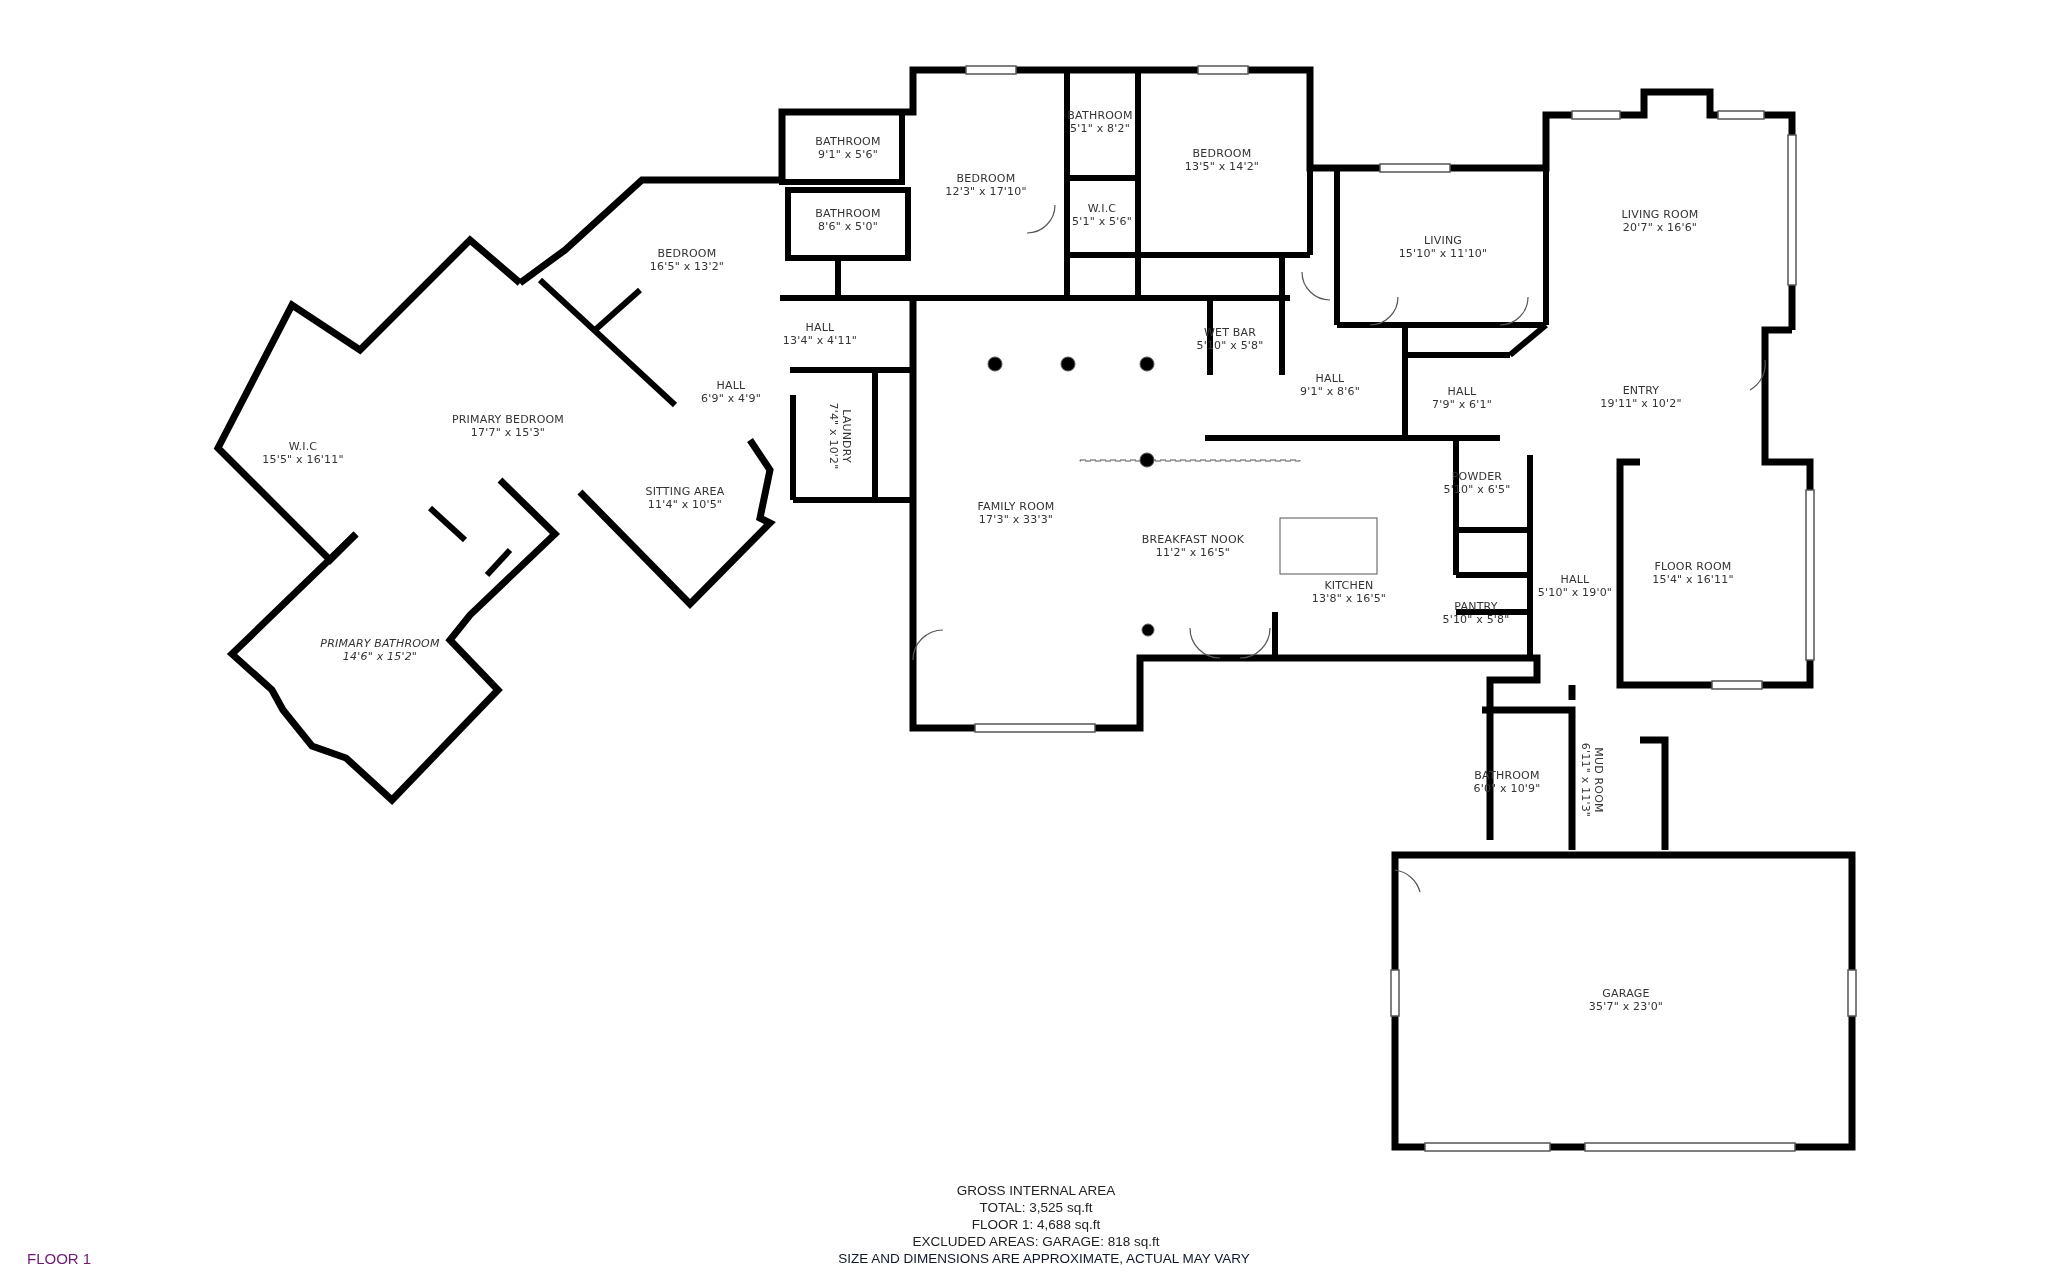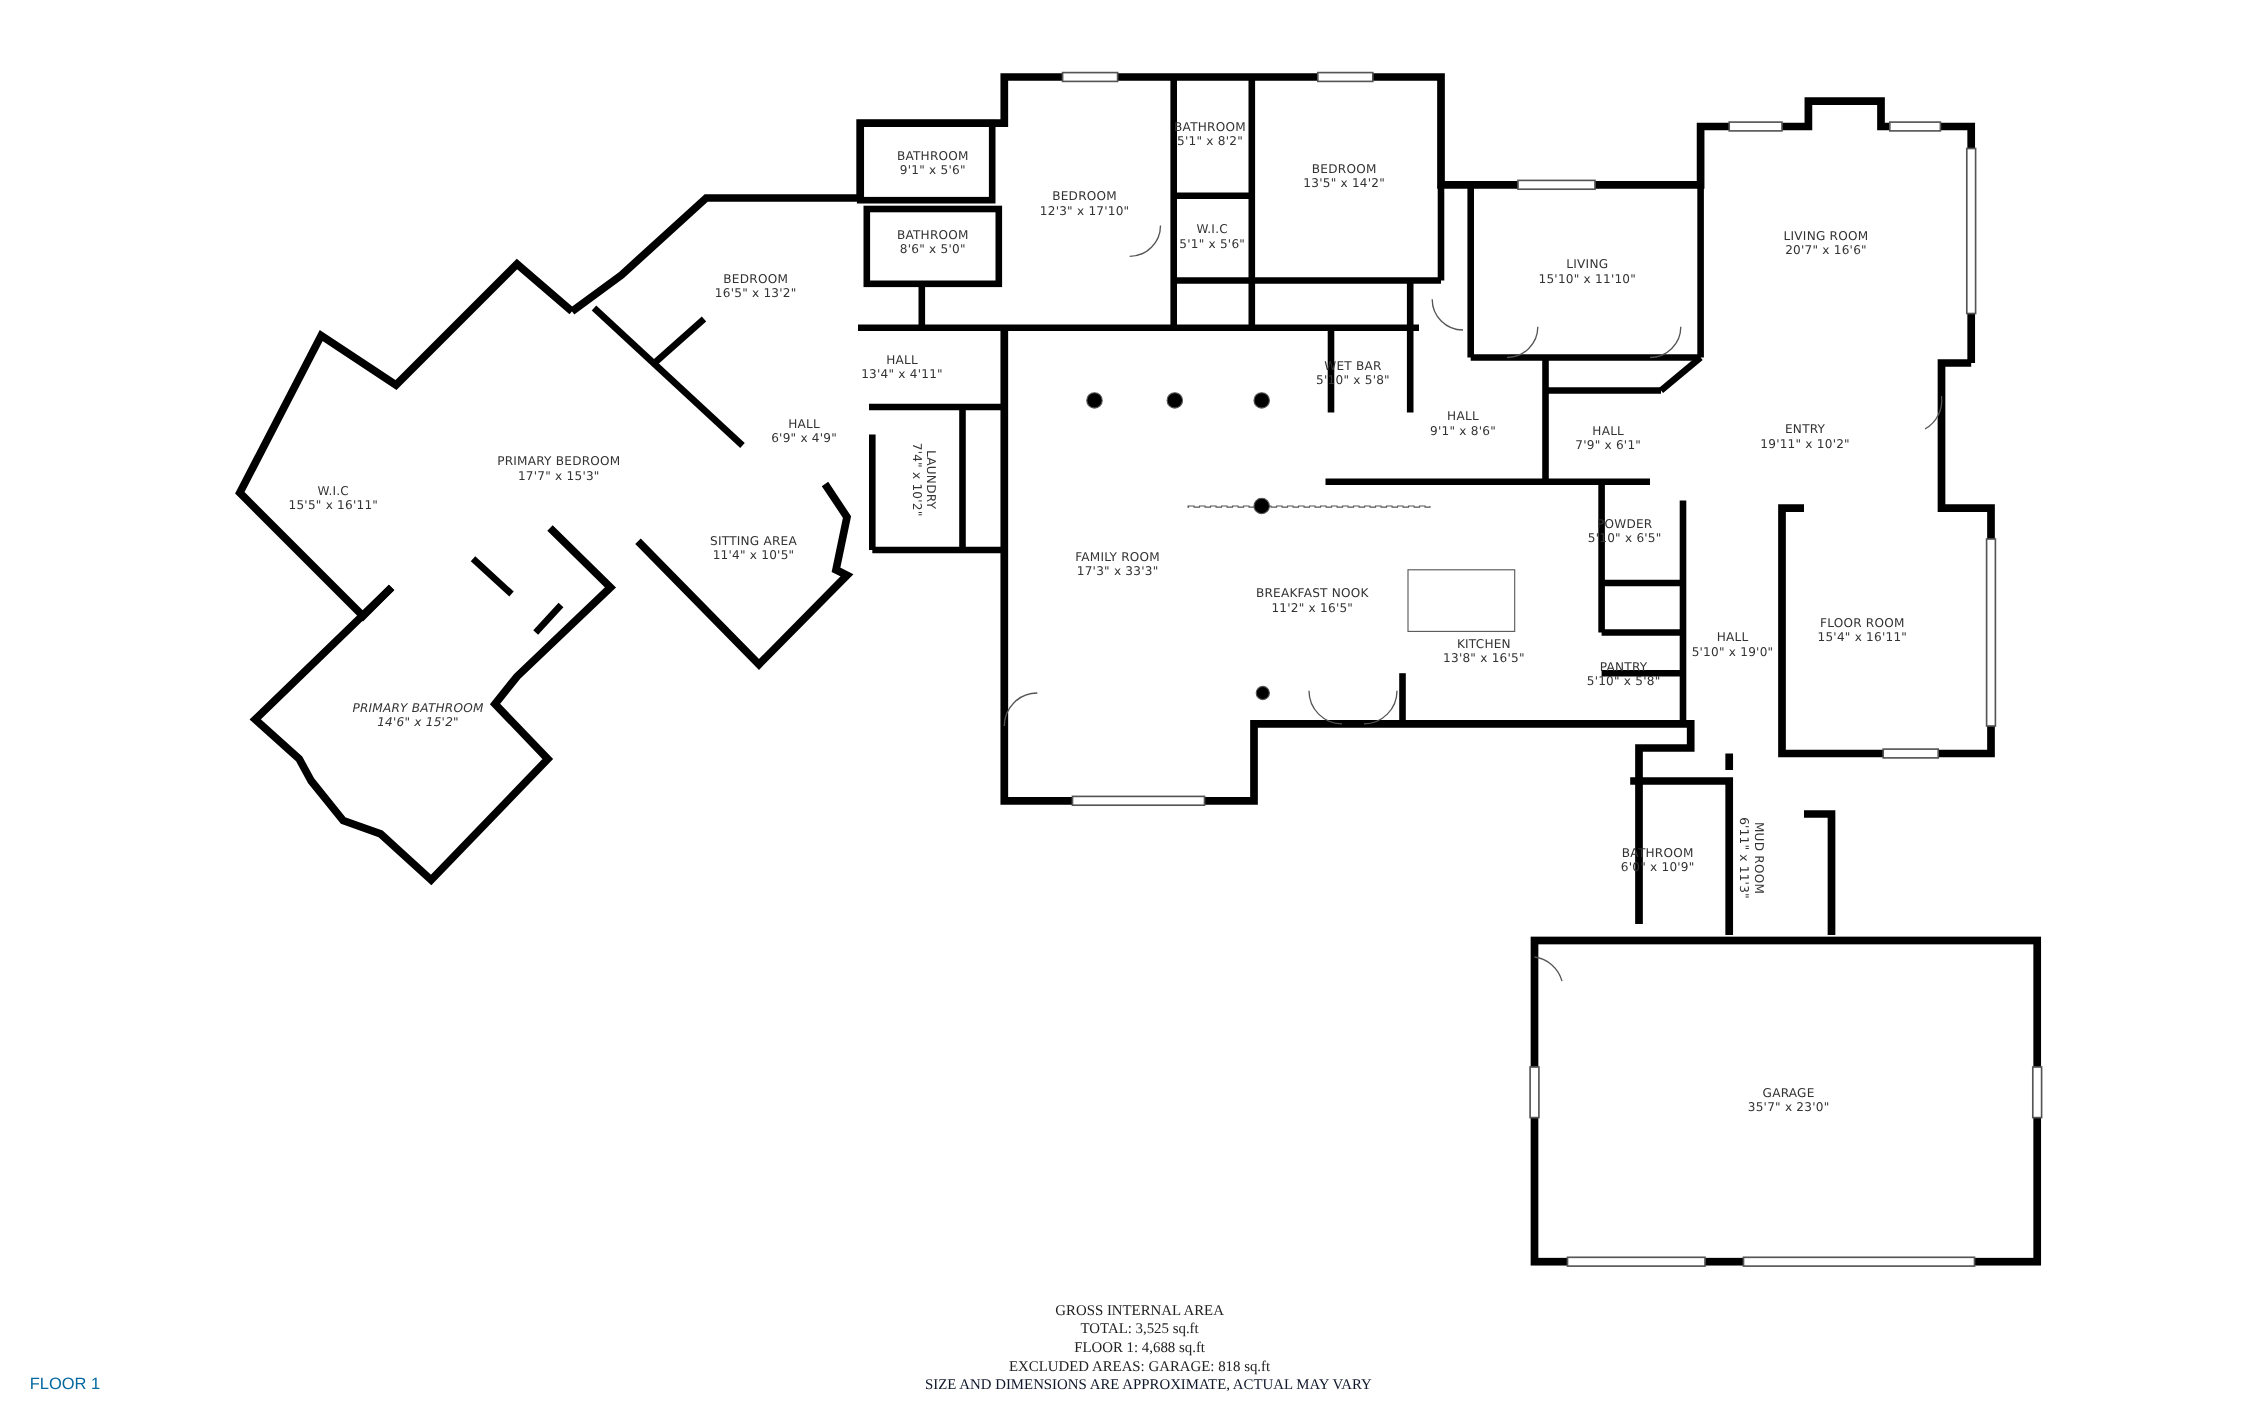--- a/index.html
+++ b/index.html
@@ -2,23 +2,23 @@
 <html><head>
 <meta charset="utf-8">
 <style>
   html,body{margin:0;padding:0;background:#ffffff;}
   body{width:2048px;height:1279px;position:relative;overflow:hidden;font-family:"DejaVu Sans","Liberation Sans",sans-serif;}
   #plan{position:absolute;left:0;top:0;width:2048px;height:1279px;}
   .room-label{position:absolute;transform:translate(-50%,-50%);text-align:center;color:#333;font-size:11px;line-height:13px;white-space:nowrap;letter-spacing:0.2px;}
   .room-label .nm{display:block;}
   .room-label .dm{display:block;}
   .room-label.vert{transform:translate(-50%,-50%) rotate(90deg);}
-  .summary{position:absolute;left:1036px;top:1182px;transform:translateX(-50%);text-align:center;font-family:Liberation Serif, serif;font-size:13.5px;line-height:17px;color:#222;}
+  .summary{position:absolute;left:1036px;top:1182px;transform:translateX(-50%);text-align:center;font-family:Liberation Sans, sans-serif;font-size:13.5px;line-height:17px;color:#222;}
   .summary .disclaimer{color:#0f172a;margin-left:16px;}
-  .floor-label{position:absolute;left:27px;top:1250px;font-family:"Liberation Sans",sans-serif;font-size:15px;color:#0369a1;}
+  .floor-label{position:absolute;left:27px;top:1250px;font-family:"Liberation Sans",sans-serif;font-size:15px;color:#701a75;}
 </style>
 </head>
 <body>
 
 <svg id="plan" width="2048" height="1279" viewBox="0 0 2048 1279" xmlns="http://www.w3.org/2000/svg">
   <g fill="none" stroke="#000" stroke-width="7" stroke-linejoin="miter">
 
     <polyline points="782,180 782,112 913,112 913,70 1067,70 1067,70 1138,70 1310,70 1310,168 1546,168 1546,115 1644,115 1644,92 1710,92 1710,115 1792,115 1792,330"></polyline>
 
     <polyline points="1792,330 1765,330 1765,462 1810,462 1810,685 1620,685 1620,462 1640,462"></polyline>

